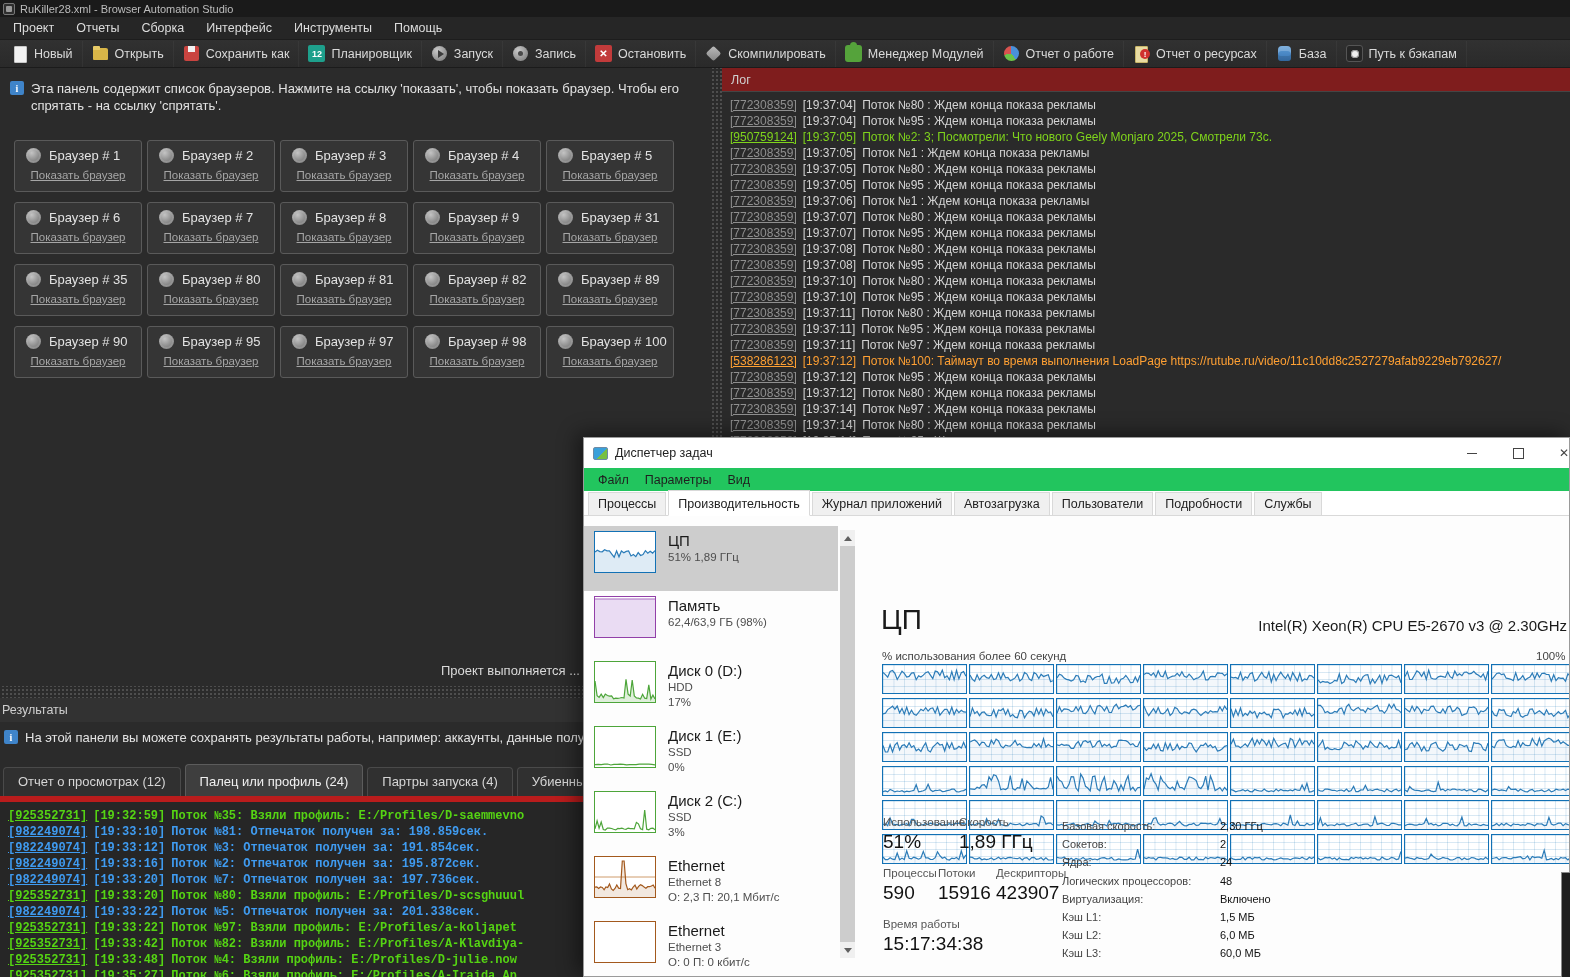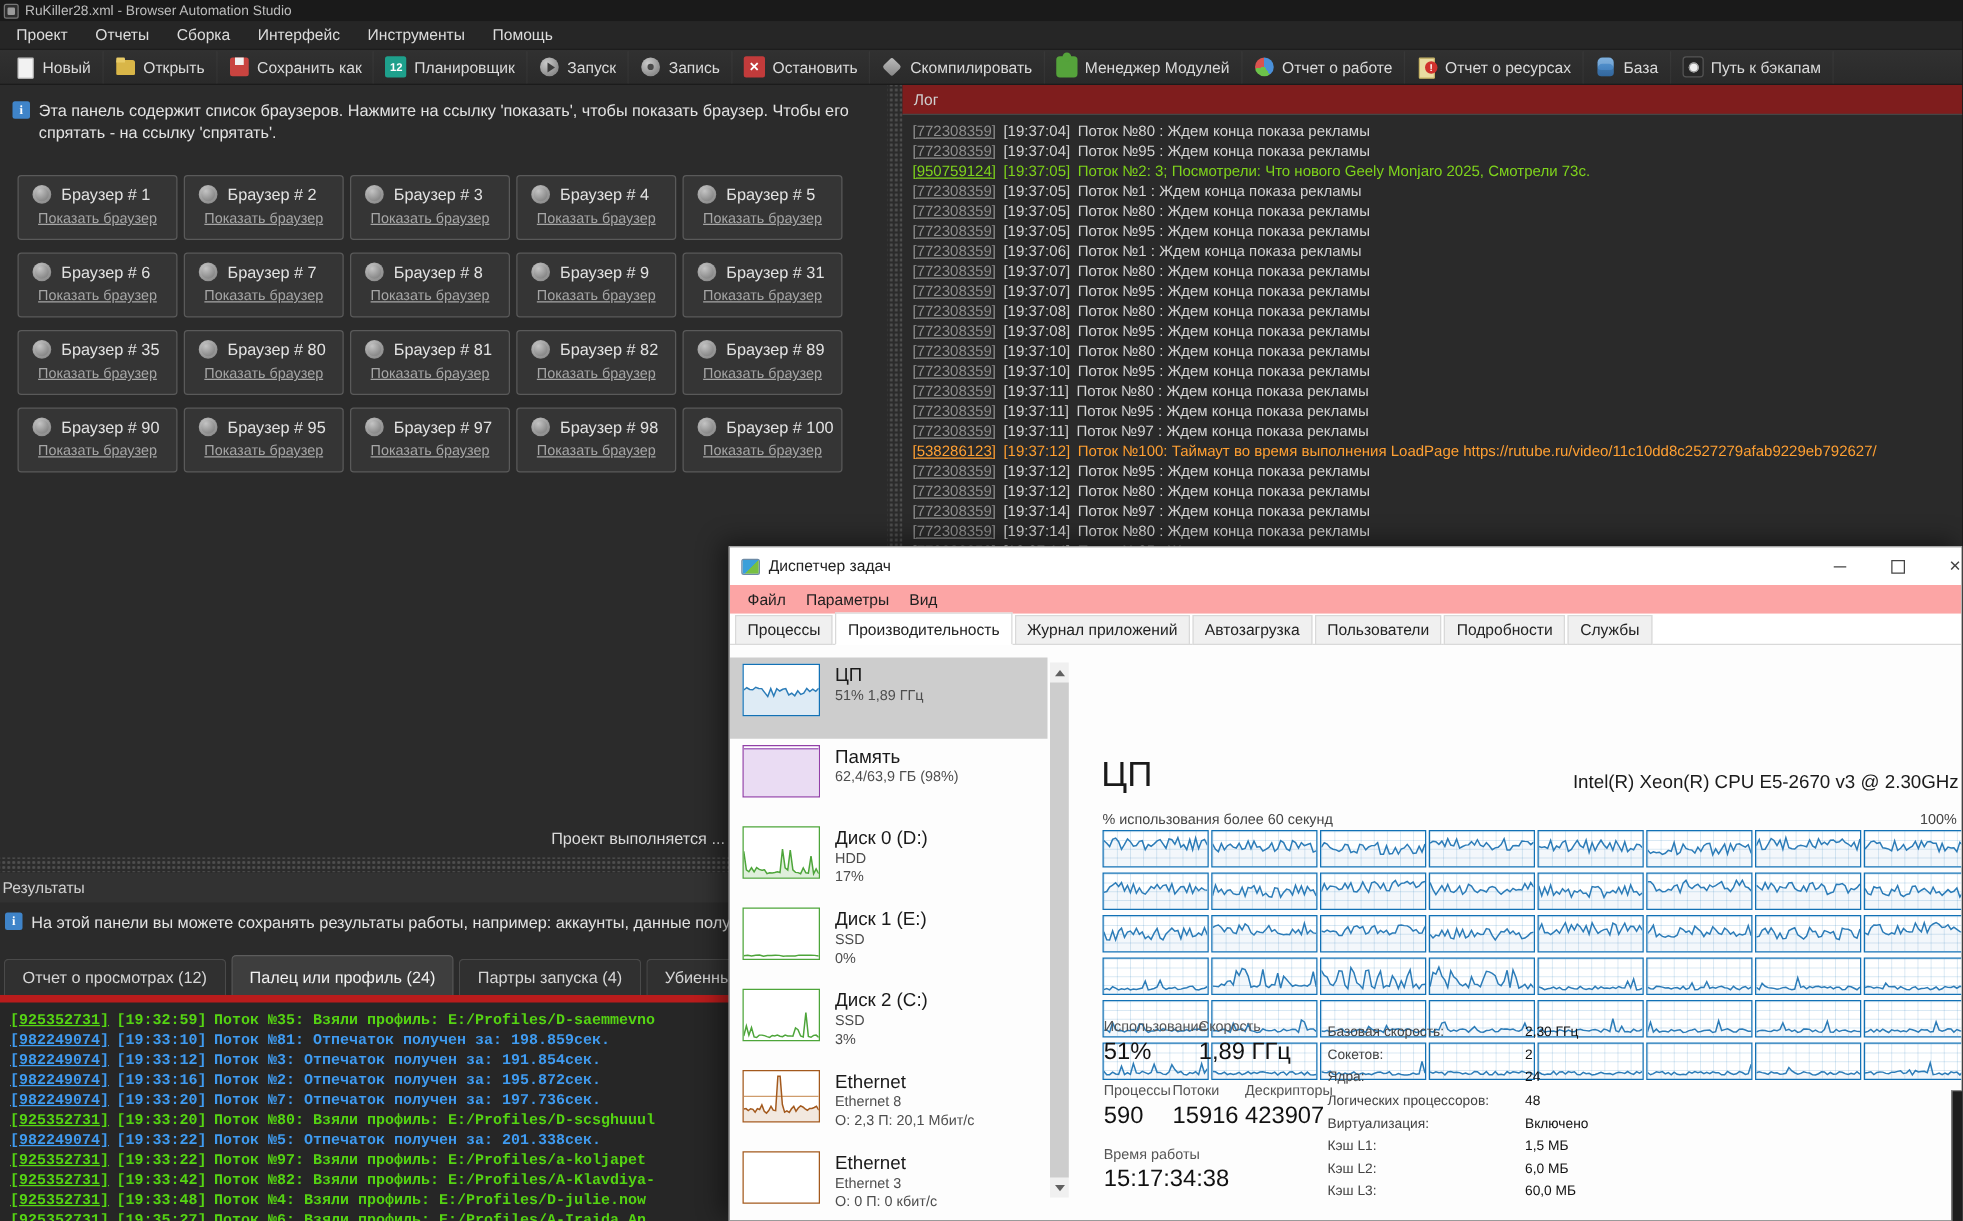--- a/index.html
+++ b/index.html
@@ -110,21 +110,21 @@
     box-shadow:-6px -4px 18px rgba(0,0,0,.45);color:#222;overflow:hidden;}
   .tm-titlebar{position:absolute;left:0;top:0;width:100%;height:30px;background:#fff;display:flex;align-items:center;}
   .tm-app-icon{width:15px;height:13px;margin:0 7px 0 9px;border:1px solid #6d8aa5;border-radius:2px;
     background:linear-gradient(135deg,#3aa0da 0 55%,#77c043 55% 100%);}
   .tm-title{font-size:12.5px;color:#222;}
   .tm-controls{position:absolute;right:-18px;top:0;display:flex;}
   .tm-ctl{width:46px;height:30px;display:flex;align-items:center;justify-content:center;color:#444;font-size:12px;cursor:pointer;}
   .tm-min::after{content:"";width:10px;height:1px;background:#444;}
   .tm-max::after{content:"";width:9px;height:9px;border:1px solid #444;}
   .tm-close::after{content:"\2715";}
-  .tm-menubar{position:absolute;left:0;top:30px;width:100%;height:23px;background:#fca5a5;display:flex;align-items:center;padding-left:6px;}
+  .tm-menubar{position:absolute;left:0;top:30px;width:100%;height:23px;background:#22c55e;display:flex;align-items:center;padding-left:6px;}
   .tm-menu-item{padding:0 8px;font-size:12.5px;color:#1f1f1f;cursor:default;}
   .tm-tabs{position:absolute;left:0;top:53px;width:100%;height:25px;display:flex;align-items:flex-end;padding-left:4px;
     border-bottom:1px solid #d9d9d9;background:#fff;}
   .tm-tab{padding:4px 9px;font-size:12.5px;color:#222;background:#f0f0f0;border:1px solid #d9d9d9;margin-right:2px;
     margin-bottom:-1px;cursor:pointer;white-space:nowrap;}
   .tm-tab.active{background:#fff;border-bottom-color:#fff;padding-top:6px;}
   .tm-body{position:absolute;left:0;top:78px;width:100%;height:462px;background:#fdfdfd;}
 
   
   .tm-sidebar{position:absolute;left:0;top:10px;width:254px;}

